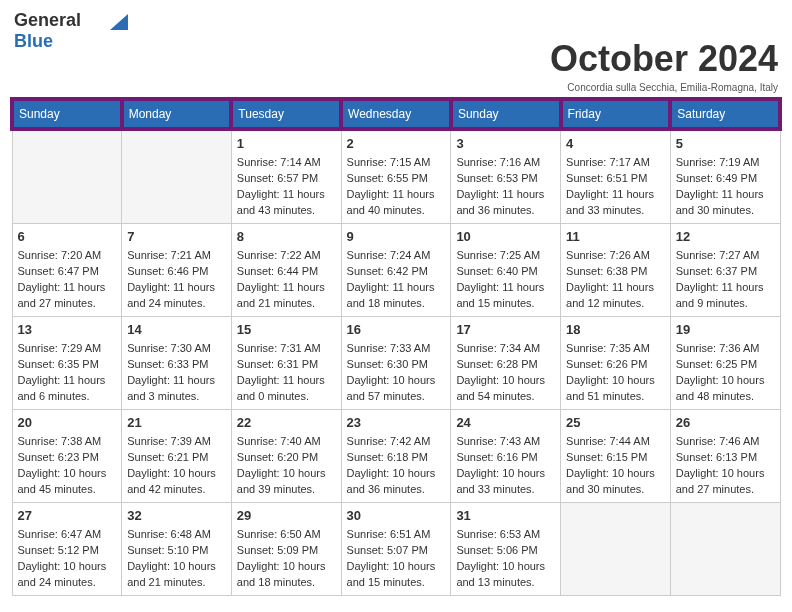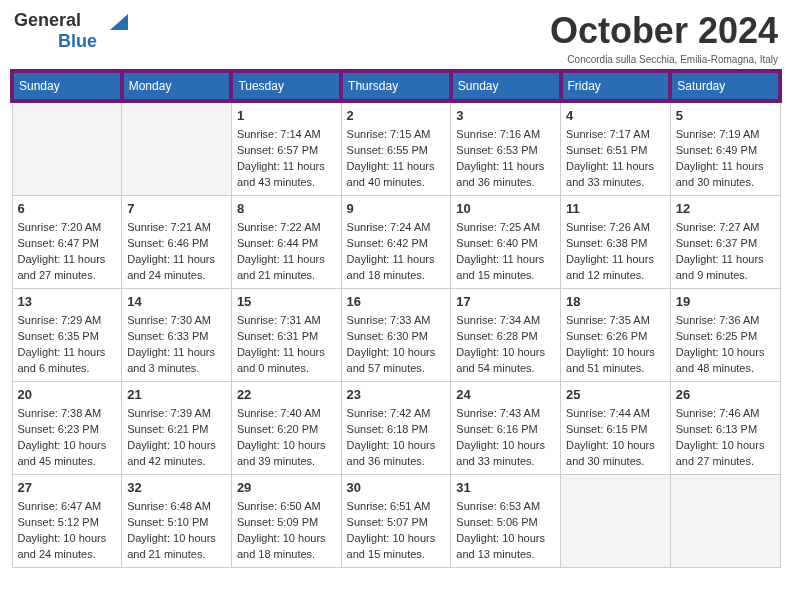--- a/index.html
+++ b/index.html
@@ -27,20 +27,21 @@
       align-items: center;
       gap: 28px;
     }
     .title-section {
       text-align: right;
     }
     .month-title {
       font-size: 36px;
       font-weight: bold;
       color: #333;
+      margin-top: 28px;
     }
     .subtitle {
       font-size: 10px;
       color: #555;
       margin-top: 2px;
     }
     .calendar {
       width: 100%;
       border-collapse: collapse;
       font-size: 10px;
@@ -84,36 +85,36 @@
 
 <div class="header">
   <div class="logo">
     <div class="logo-line">
       <span style="font-size:18px;font-weight:bold;color:#333;">General</span>
       <svg width="18" height="18" viewBox="0 0 18 18" style="margin-left:1px;vertical-align:middle;">
         <polygon points="0,18 18,18 18,2" fill="#2a6db5"></polygon>
       </svg>
     </div>
     <div>
-      <span style="font-size:18px;font-weight:bold;color:#2a6db5;margin-left:44px;">Blue</span>
+      <span style="font-size:18px;font-weight:bold;color:#2a6db5;">Blue</span>
     </div>
   </div>
   <div class="title-section">
     <div class="month-title">October 2024</div>
     <div class="subtitle">Concordia sulla Secchia, Emilia-Romagna, Italy</div>
   </div>
 </div>
 
 <table class="calendar">
   <thead>
     <tr id="weekday-header">
     <th>Sunday</th>
         <th>Monday</th>
         <th>Tuesday</th>
-        <th>Thursday</th>
+        <th>Wednesday</th>
         <th>Sunday</th>
         <th>Friday</th>
         <th>Saturday</th>
       </tr>
   </thead>
   <tbody id="calendar-body">
   <tr>
         <td class="empty"></td>
         <td class="empty"></td>
         <td>

